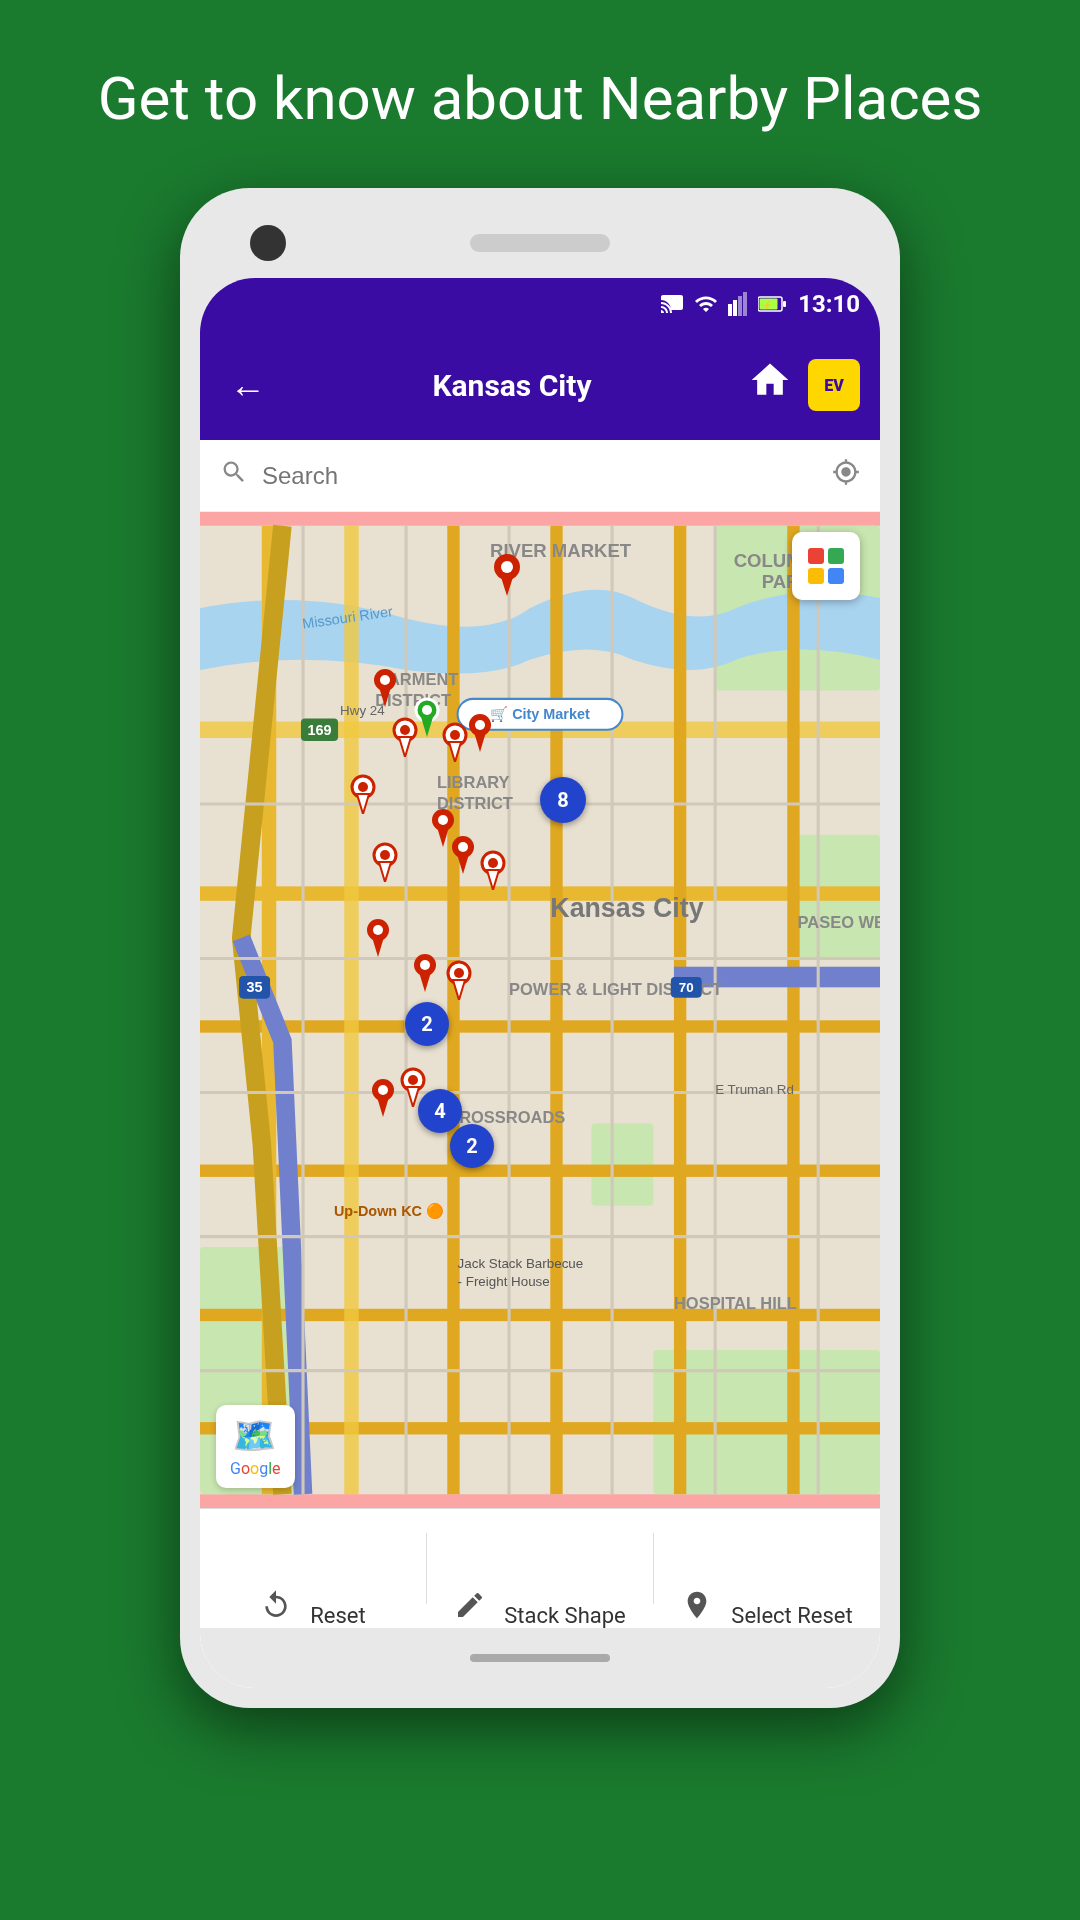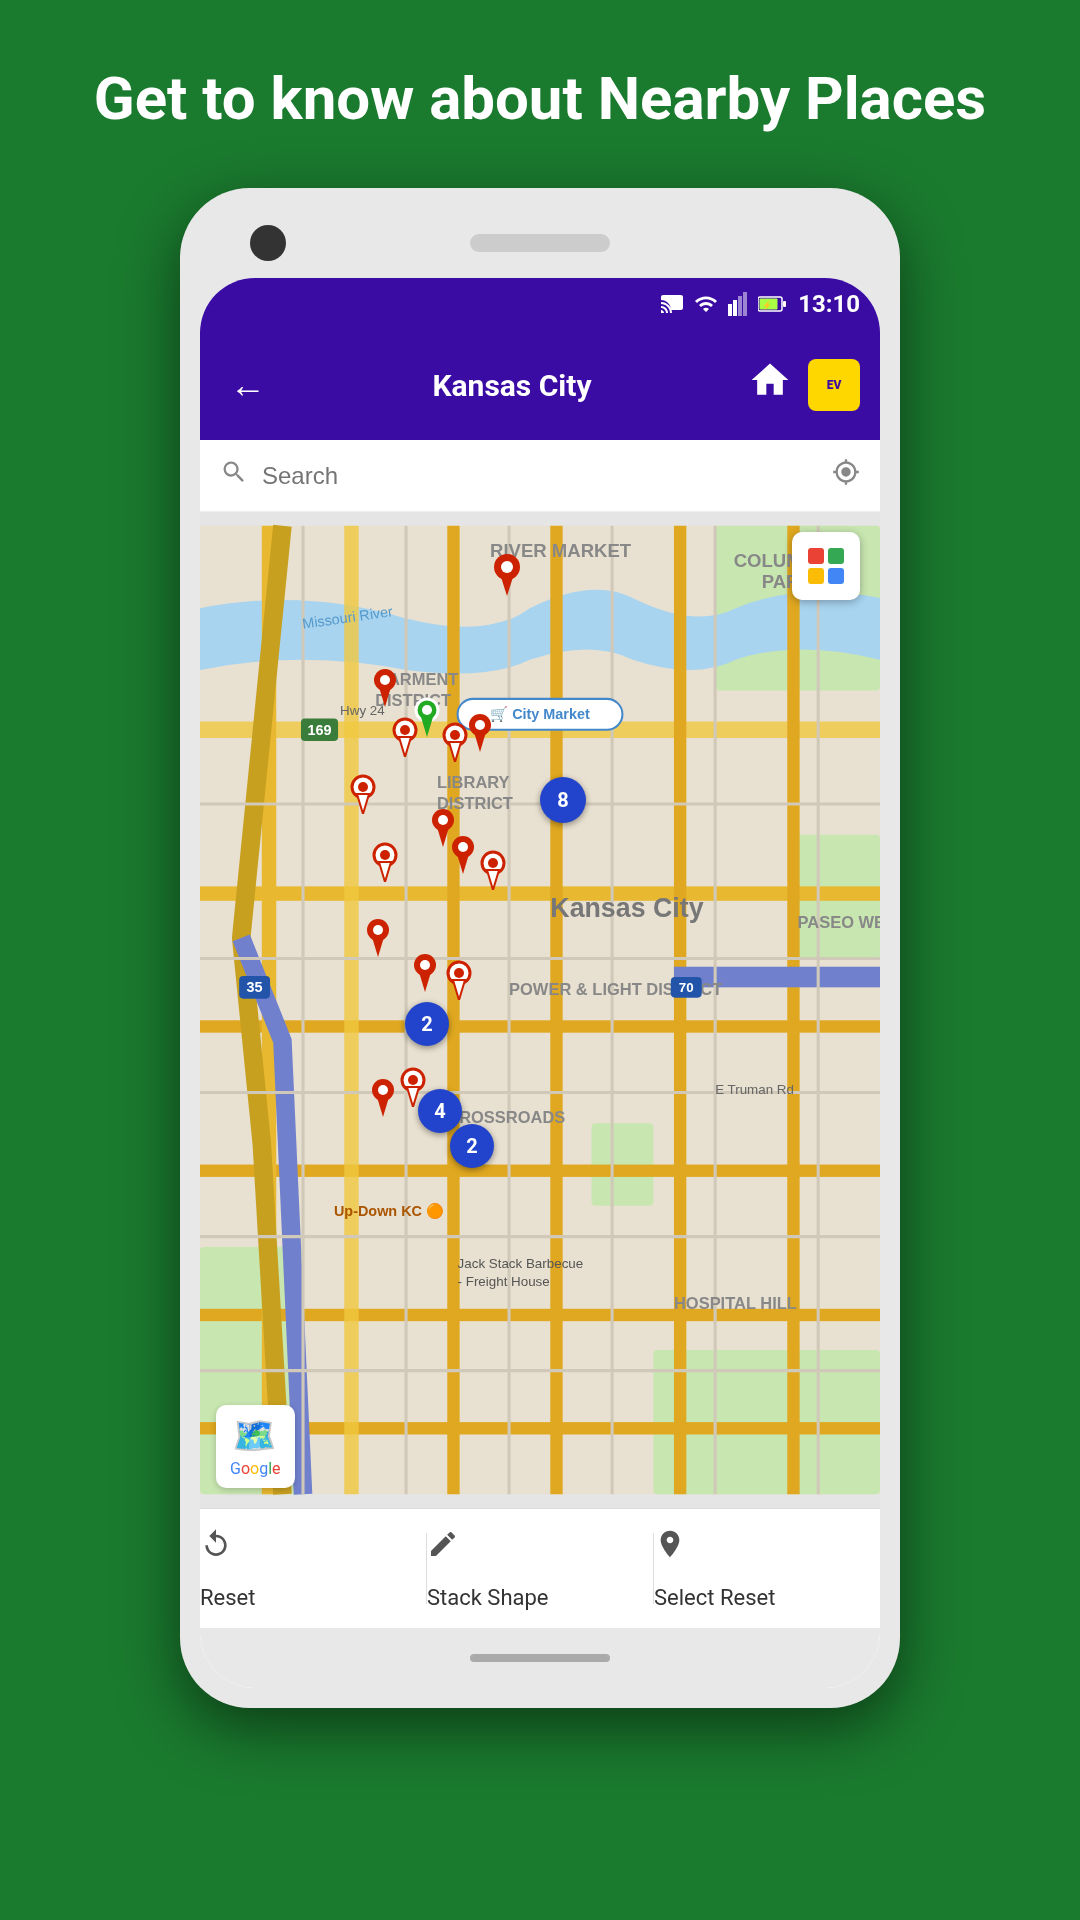--- a/index.html
+++ b/index.html
@@ -11,21 +11,21 @@
       flex-direction: column;
       align-items: center;
       font-family: 'Roboto', Arial, sans-serif;
       overflow: hidden;
     }
 
     .hero-text {
       color: white;
       text-align: center;
       font-size: 60px;
-      font-weight: 700;
+      font-weight: 400;
       margin-top: 60px;
       margin-bottom: 50px;
       line-height: 1.3;
       padding: 0 80px;
     }
 
     .phone-wrapper {
       width: 720px;
       height: 1520px;
       background: #e8e8e8;
@@ -186,21 +186,21 @@
     .location-icon {
       color: #888;
       font-size: 28px;
     }
 
     
     .map-area {
       flex: 1;
       position: relative;
       overflow: hidden;
-      background: #e5e5e5;
+      background: #fca5a5;
     }
 
     
     .map-bg {
       position: absolute;
       top: 0; left: 0;
       width: 100%;
       height: 100%;
     }
 
@@ -268,22 +268,22 @@
       height: 120px;
       display: flex;
       align-items: center;
       border-top: 1px solid #ddd;
       flex-shrink: 0;
     }
 
     .nav-item {
       flex: 1;
       display: flex;
-      flex-direction: column;
-      align-items: flex-start;
+      flex-direction: row;
+      align-items: flex-end;
       justify-content: center;
       height: 100%;
       cursor: pointer;
       gap: 18px;
     }
 
     .nav-item-label {
       font-size: 22px;
       color: #333;
     }
@@ -364,21 +364,21 @@
       <div class="app-bar-title">
         <div class="city-name">Kansas City</div>
       </div>
       <div class="app-bar-icons">
         <div class="home-icon-btn">
           <svg width="44" height="44" viewBox="0 0 24 24" fill="white">
             <path d="M10 20v-6h4v6h5v-8h3L12 3 2 12h3v8z"></path>
           </svg>
         </div>
         <div class="ev-badge">
-          <span style="color:#3a0ca3;font-weight:900;font-size:12px;">EV</span>
+          <span style="color:#3a0ca3;font-weight:900;font-size:16px;">EV</span>
         </div>
       </div>
     </div>
 
     <div class="search-bar">
       <div class="search-icon-wrap">
         <svg width="28" height="28" viewBox="0 0 24 24" fill="#888">
           <path d="M15.5 14h-.79l-.28-.27A6.471 6.471 0 0 0 16 9.5 6.5 6.5 0 1 0 9.5 16c1.61 0 3.09-.59 4.23-1.57l.27.28v.79l5 4.99L20.49 19l-4.99-5zm-6 0C7.01 14 5 11.99 5 9.5S7.01 5 9.5 5 14 7.01 14 9.5 11.99 14 9.5 14z"></path>
         </svg>
       </div>

